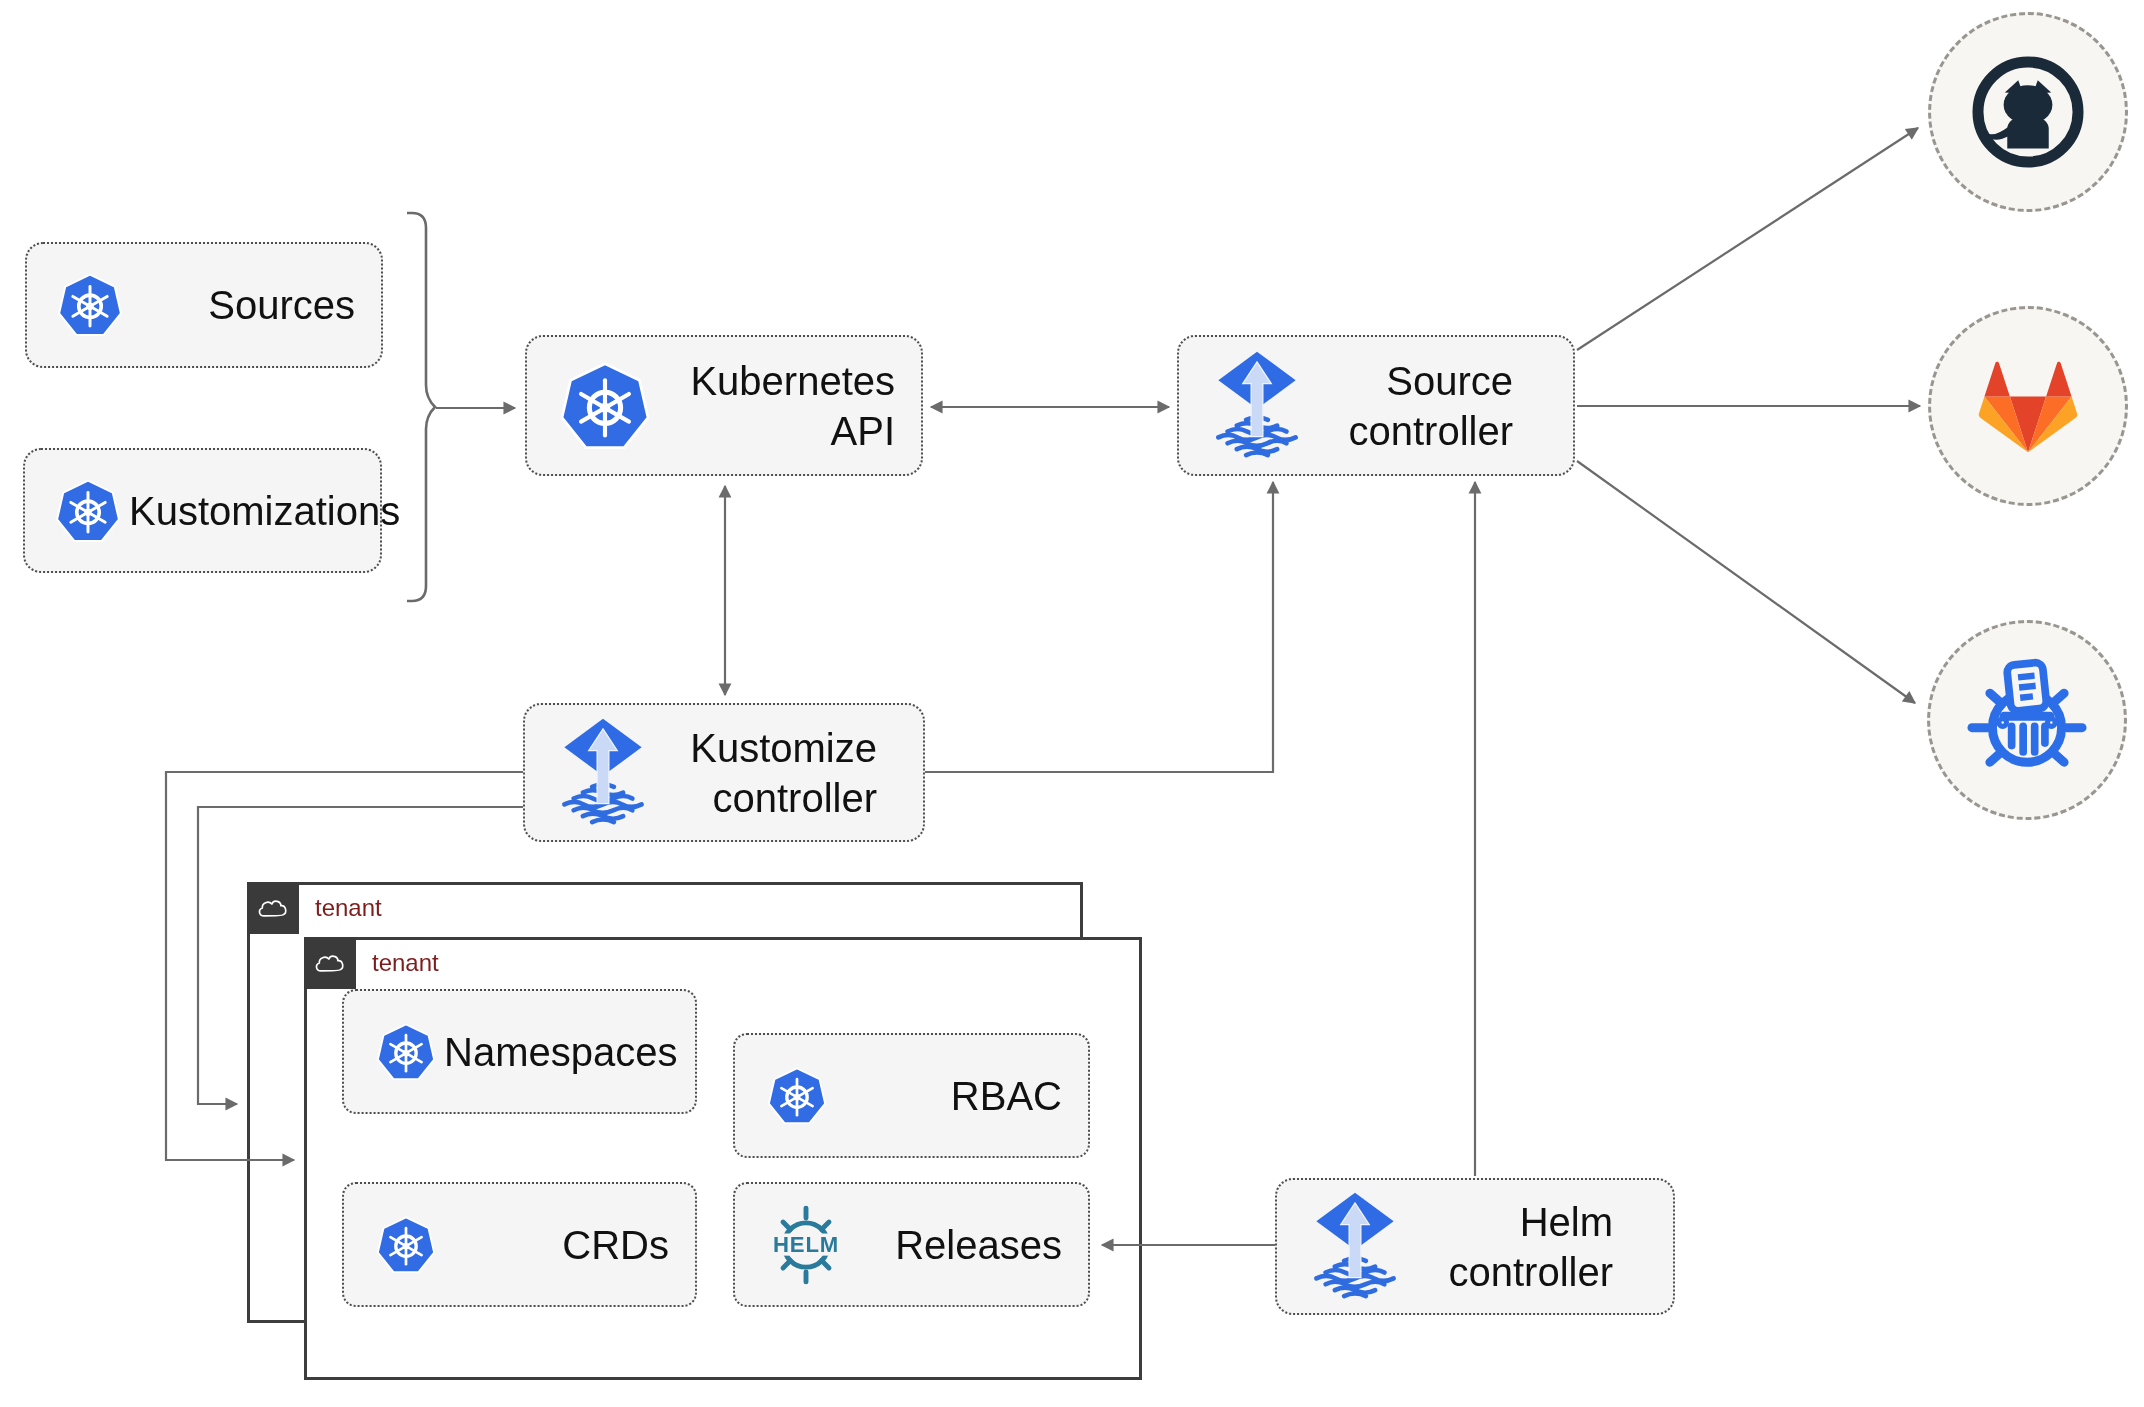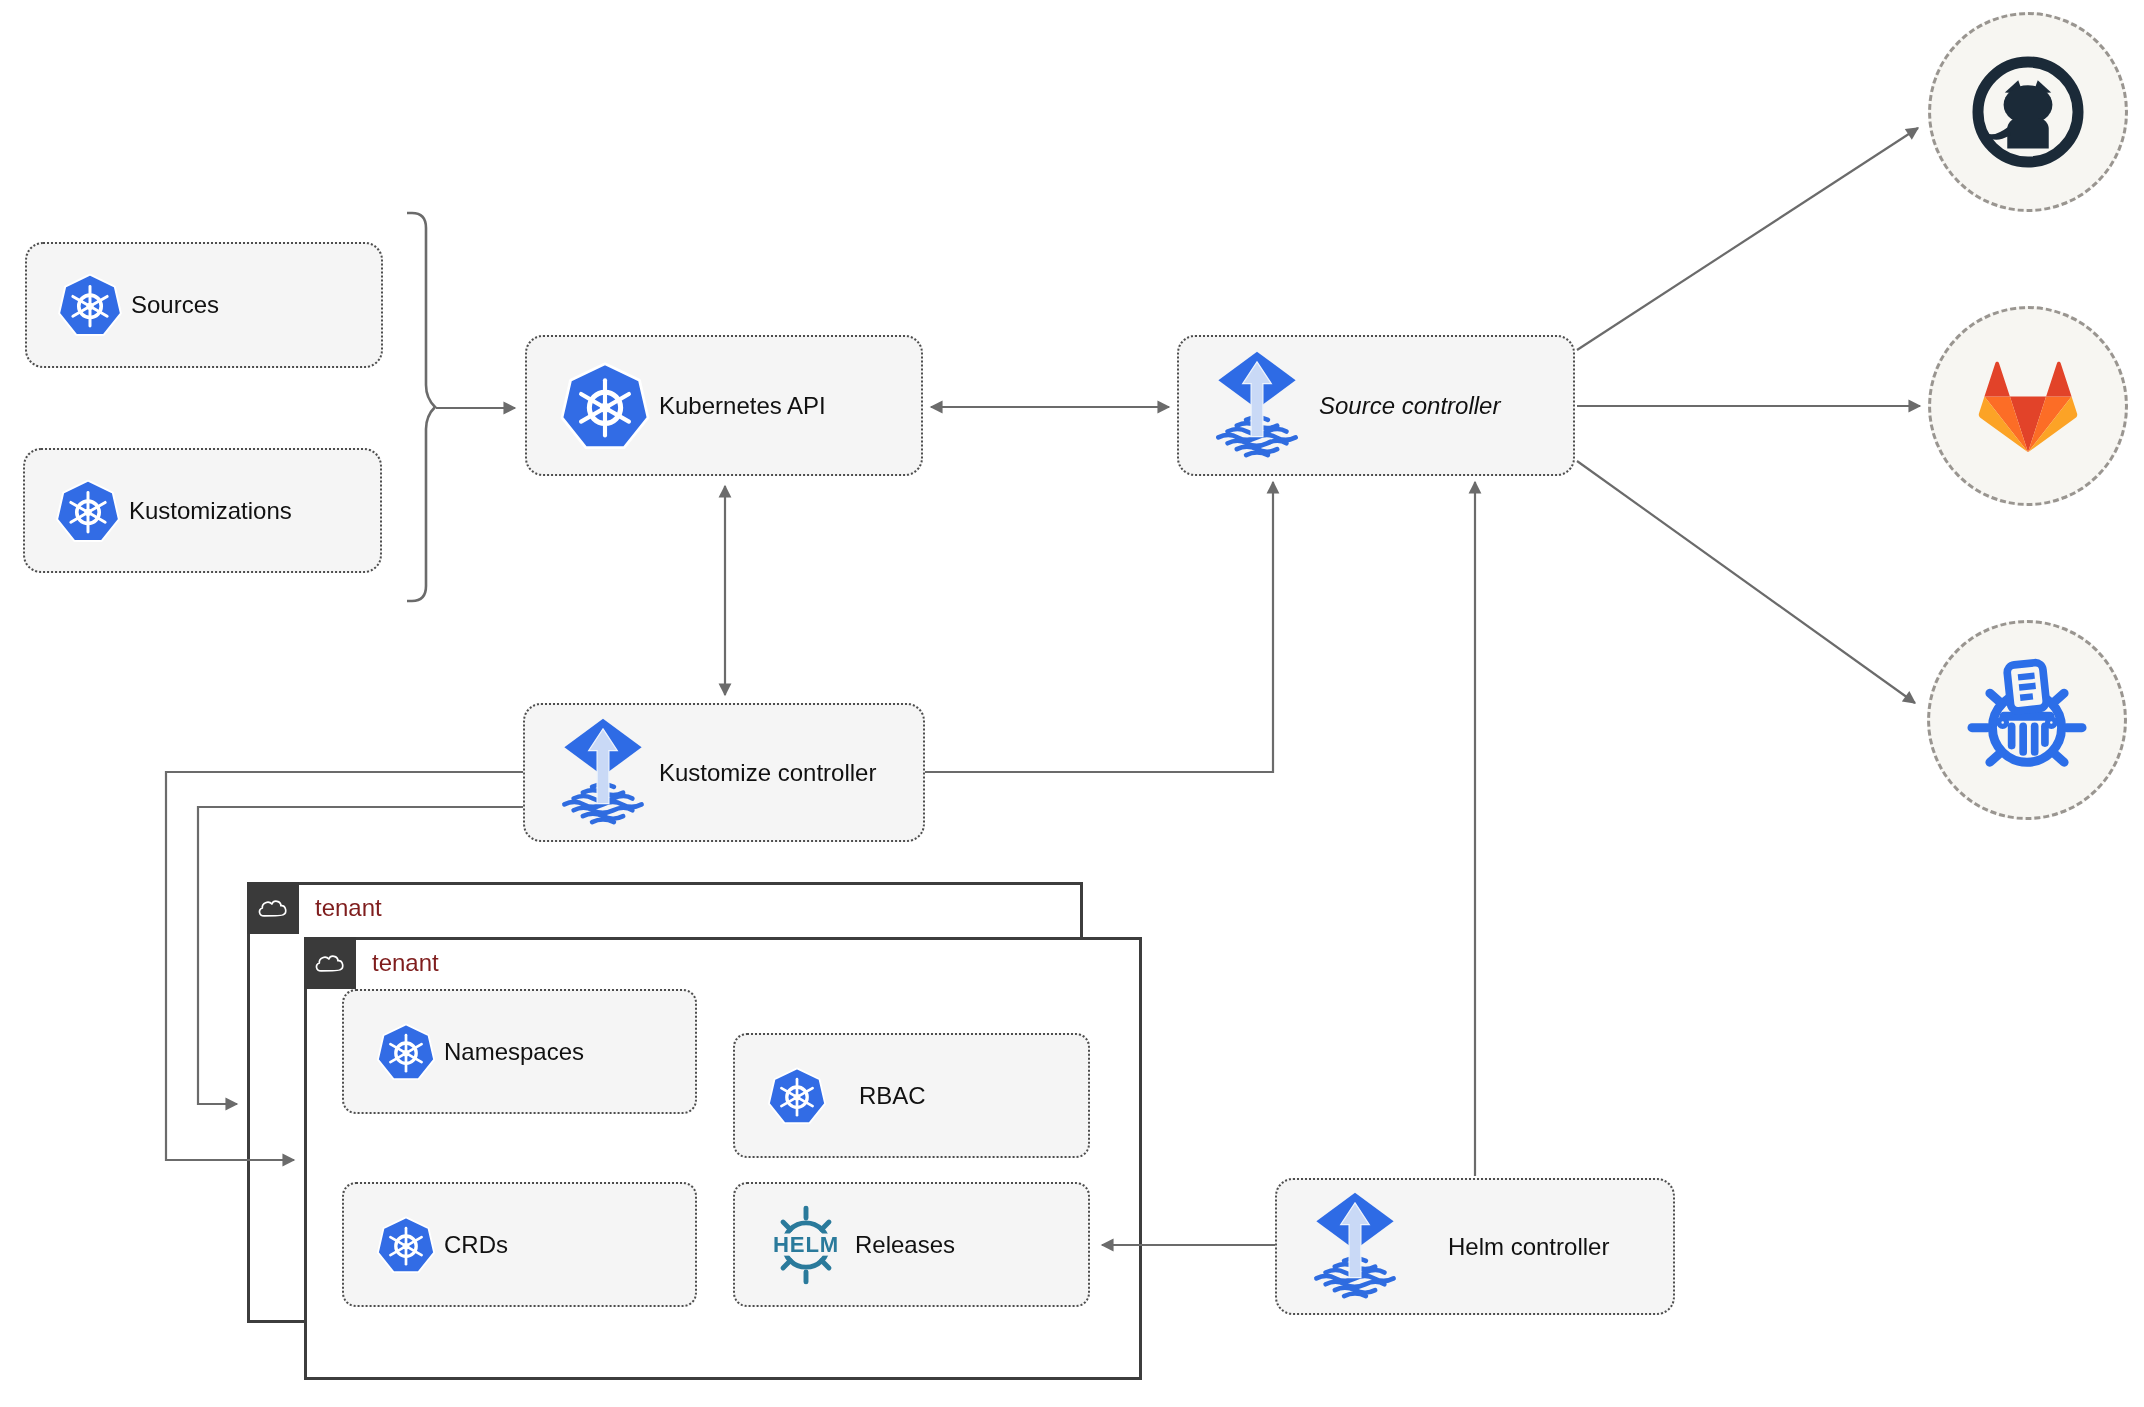--- a/index.html
+++ b/index.html
@@ -1,21 +1,21 @@
 <!DOCTYPE html>
 <html><head>
 <meta charset="utf-8">
 <style>
   html,body{margin:0;padding:0;background:#fff;}
   .canvas{position:relative;width:2144px;height:1407px;background:#ffffff;
           font-family:"Liberation Sans",sans-serif;overflow:hidden;}
   .node{position:absolute;display:flex;align-items:center;background:#f5f5f5;
         border:2px dotted #4d4d4d;border-radius:18px;box-sizing:border-box;z-index:3;}
   .node .ic{flex:0 0 auto;display:flex;align-items:center;justify-content:center;}
-  .node .lbl{flex:1;text-align:left;font-size:24px;color:#111;line-height:1.25;
+  .node .lbl{flex:1;text-align:right;font-size:40px;color:#111;line-height:1.25;
              padding:0 26px 0 8px;word-wrap:break-word;}
   .tenant{position:absolute;background:#ffffff;border:3px solid #3d3d3d;box-sizing:border-box;}
   .tenant-back{z-index:1;}
   .tenant-front{z-index:2;}
   .badge{position:absolute;width:52px;height:52px;background:#3a3a3a;z-index:3;
          display:flex;align-items:center;justify-content:center;}
   .tenant-label{position:absolute;font-size:24px;color:#7f1d1d;z-index:3;}
   .endpoint{position:absolute;width:200px;height:200px;border-radius:50%;
             border:3px dashed #999590;background:#f7f6f2;box-sizing:border-box;
             display:flex;align-items:center;justify-content:center;z-index:2;}
@@ -190,21 +190,21 @@
       </span>
     <span class="lbl">Kubernetes API</span>
   </div>
 
   <div class="node" style="left:1177px;top:335px;width:398px;height:141px;">
     <span class="ic" style="margin-left:36px;">
       <svg width="84" height="111">
           <use href="#sym-flux"></use>
         </svg>
       </span>
-    <span class="lbl" style="padding:0 60px 0 20px;font-style:italic;">Source controller</span>
+    <span class="lbl" style="padding:0 60px 0 20px;">Source controller</span>
   </div>
 
   <div class="node" style="left:523px;top:703px;width:402px;height:139px;">
     <span class="ic" style="margin-left:36px;">
       <svg width="84" height="111">
           <use href="#sym-flux"></use>
         </svg>
       </span>
     <span class="lbl" style="padding:0 46px 0 14px;">Kustomize controller</span>
   </div>

